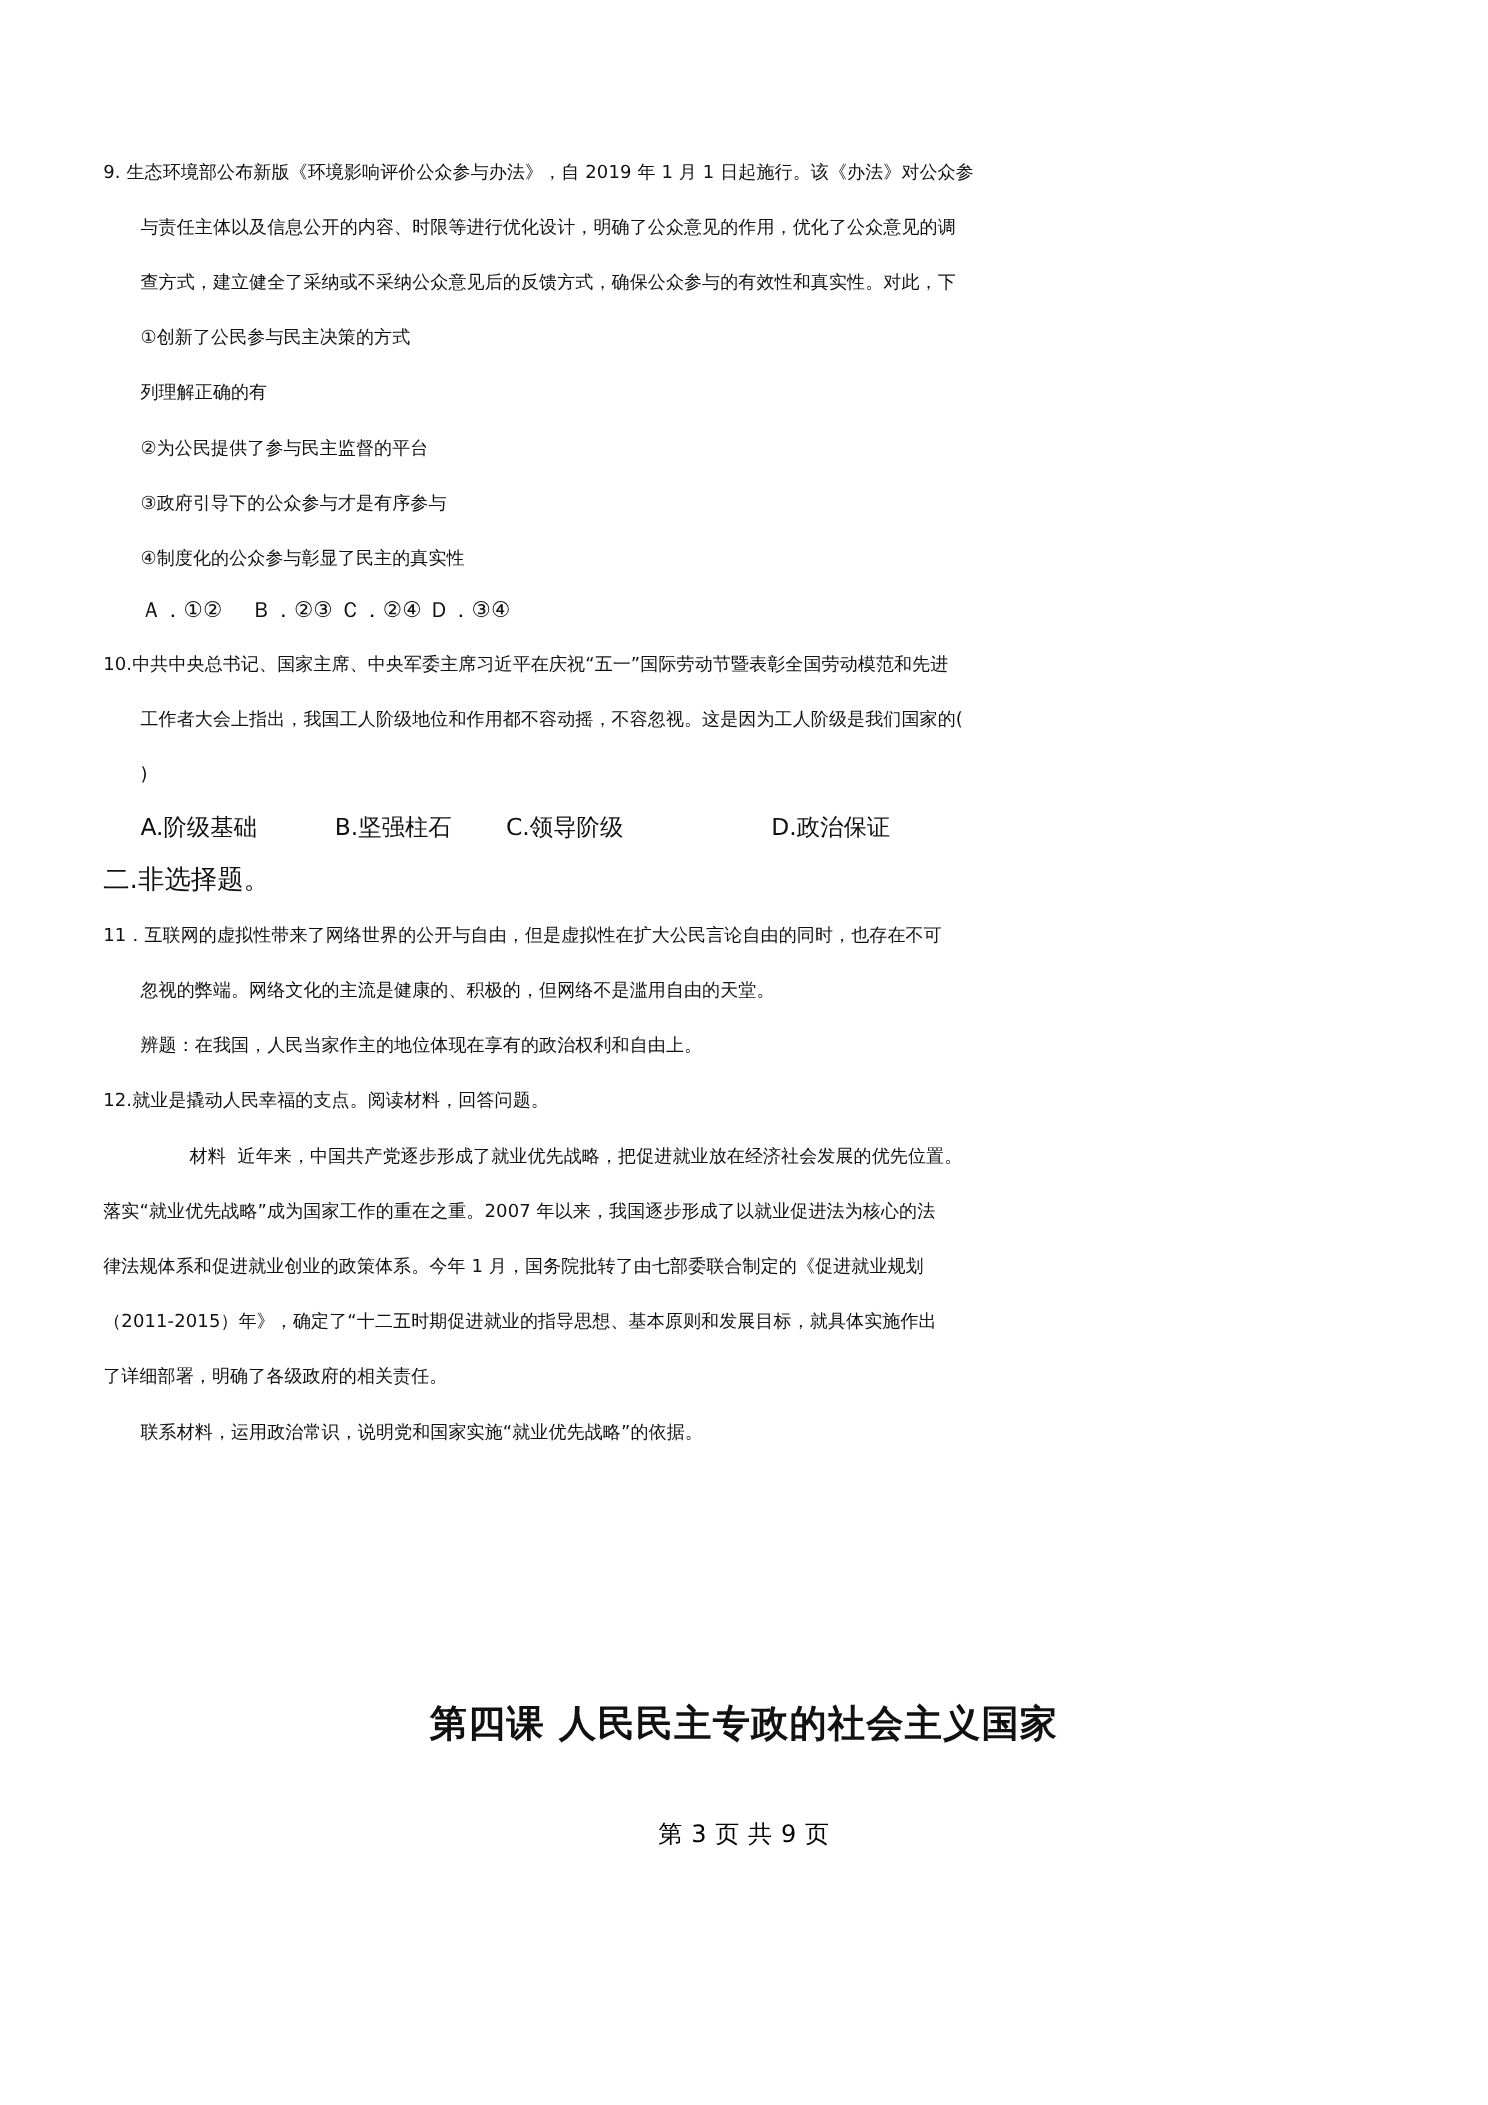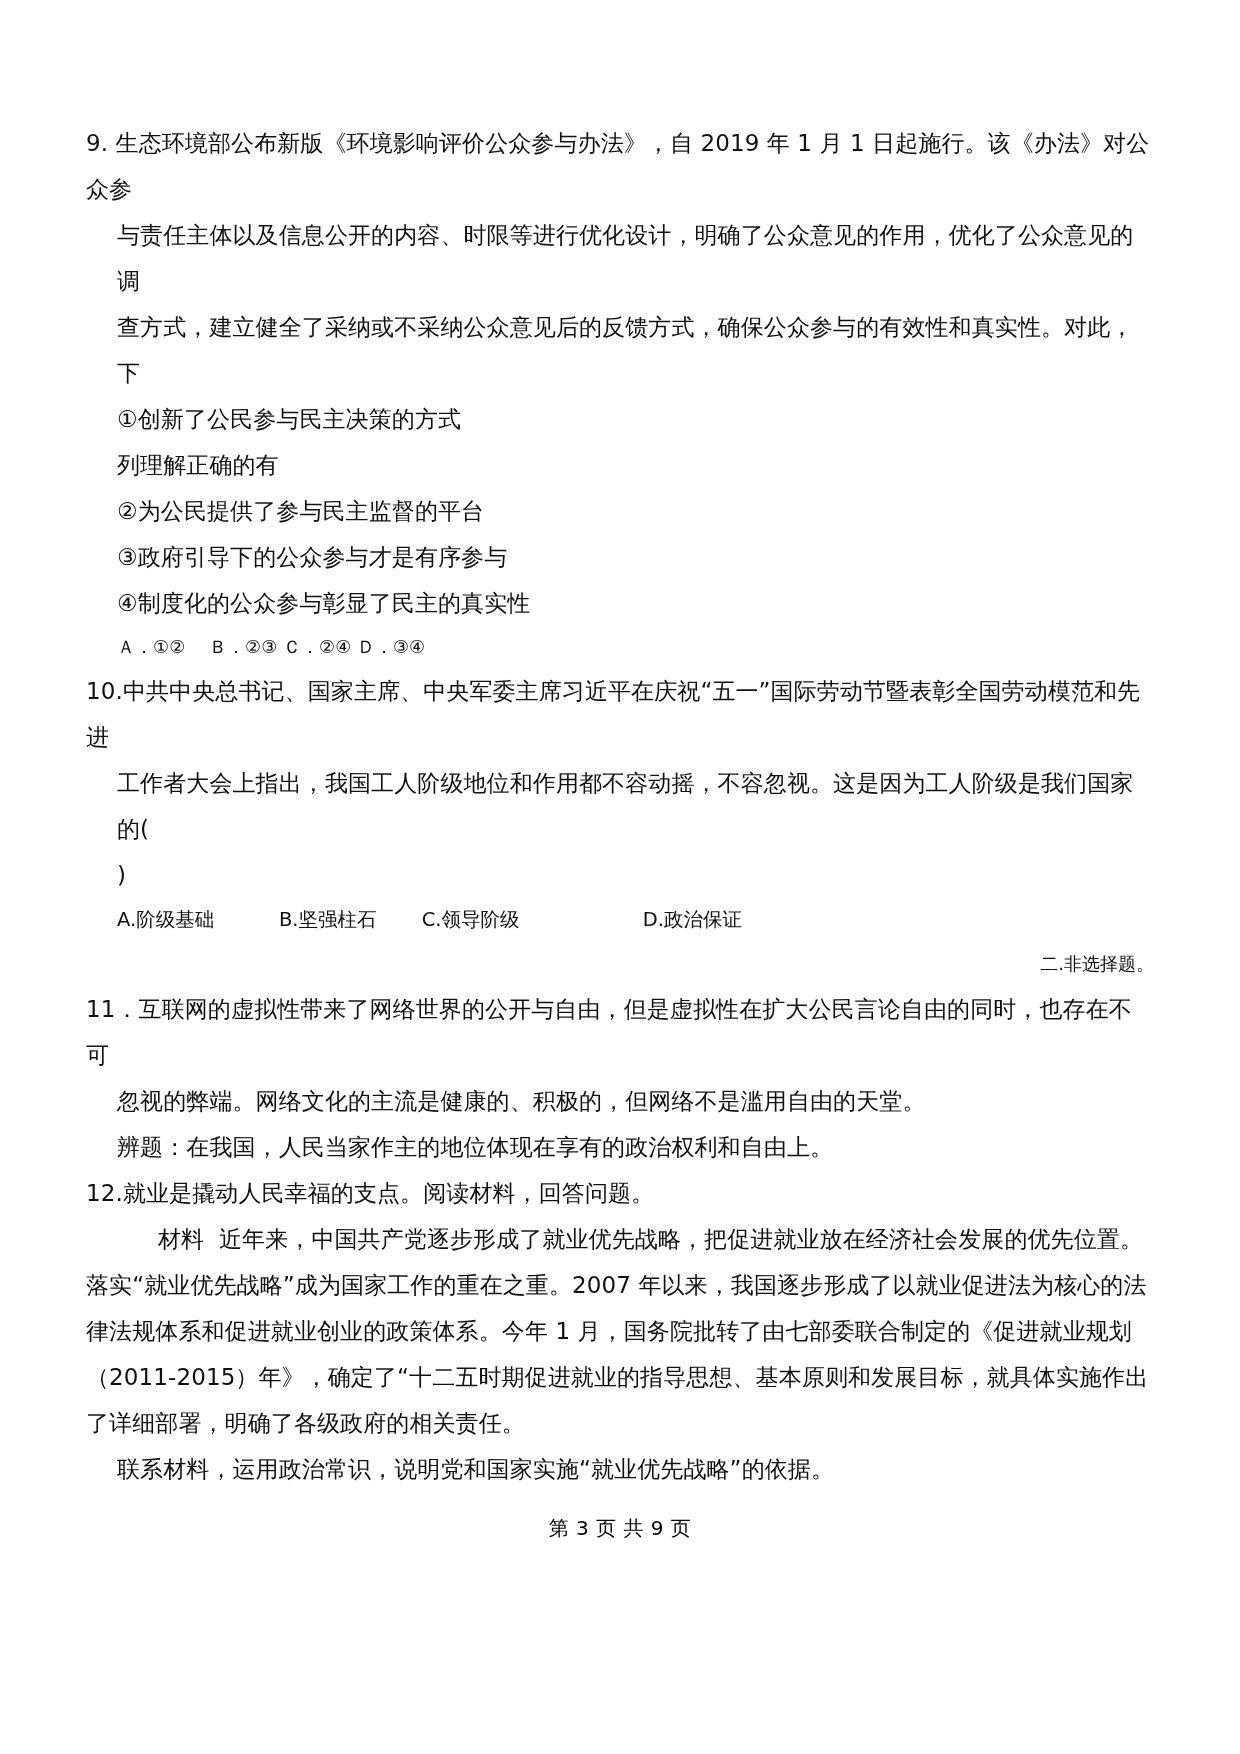--- a/index.html
+++ b/index.html
@@ -26,21 +26,21 @@
     color: #111;
   }
   
   .q-block {
     margin: 0 0 0 0;
   }
   .line {
     display: block;
     white-space: pre-wrap;
     line-height: 46px;
-    font-size: 23px;
+    font-size: 15px;
     letter-spacing: 0.1px;
   }
   .line.indent1 { padding-left: 31px; }
   .line.indent-mat { padding-left: 72px; }
 
   .opts-line {
     display: block;
     line-height: 42px;
     padding-left: 31px;
     font-size: 18px;
@@ -49,22 +49,21 @@
   .opts-line-10 {
     display: block;
     line-height: 44px;
     padding-left: 31px;
     font-size: 19.5px;
     white-space: pre;
   }
   .section-head {
     display: block;
     line-height: 44px;
-    font-size: 18px;
-    text-align: right;
+    font-size: 22px;
   }
 
   .chapter-title {
     text-align: center;
     font-weight: bold;
     font-size: 31px;
     letter-spacing: 1px;
     margin-top: 206px;
     font-family: "DejaVu Sans", "Liberation Sans", sans-serif;
   }
@@ -115,17 +114,18 @@
     <div class="q-block">
       <span class="line">12.就业是撬动人民幸福的支点。阅读材料，回答问题。</span>
       <span class="line indent-mat">材料  近年来，中国共产党逐步形成了就业优先战略，把促进就业放在经济社会发展的优先位置。</span>
       <span class="line">落实“就业优先战略”成为国家工作的重在之重。2007 年以来，我国逐步形成了以就业促进法为核心的法</span>
       <span class="line">律法规体系和促进就业创业的政策体系。今年 1 月，国务院批转了由七部委联合制定的《促进就业规划</span>
       <span class="line">（2011-2015）年》，确定了“十二五时期促进就业的指导思想、基本原则和发展目标，就具体实施作出</span>
       <span class="line">了详细部署，明确了各级政府的相关责任。</span>
       <span class="line indent1">联系材料，运用政治常识，说明党和国家实施“就业优先战略”的依据。</span>
     </div>
 
+    <div class="chapter-title">第四课 人民民主专政的社会主义国家</div>
 
   </div>
 
   <div class="footer">第 3 页 共 9 页</div>
 </div>
 
 </body></html>

